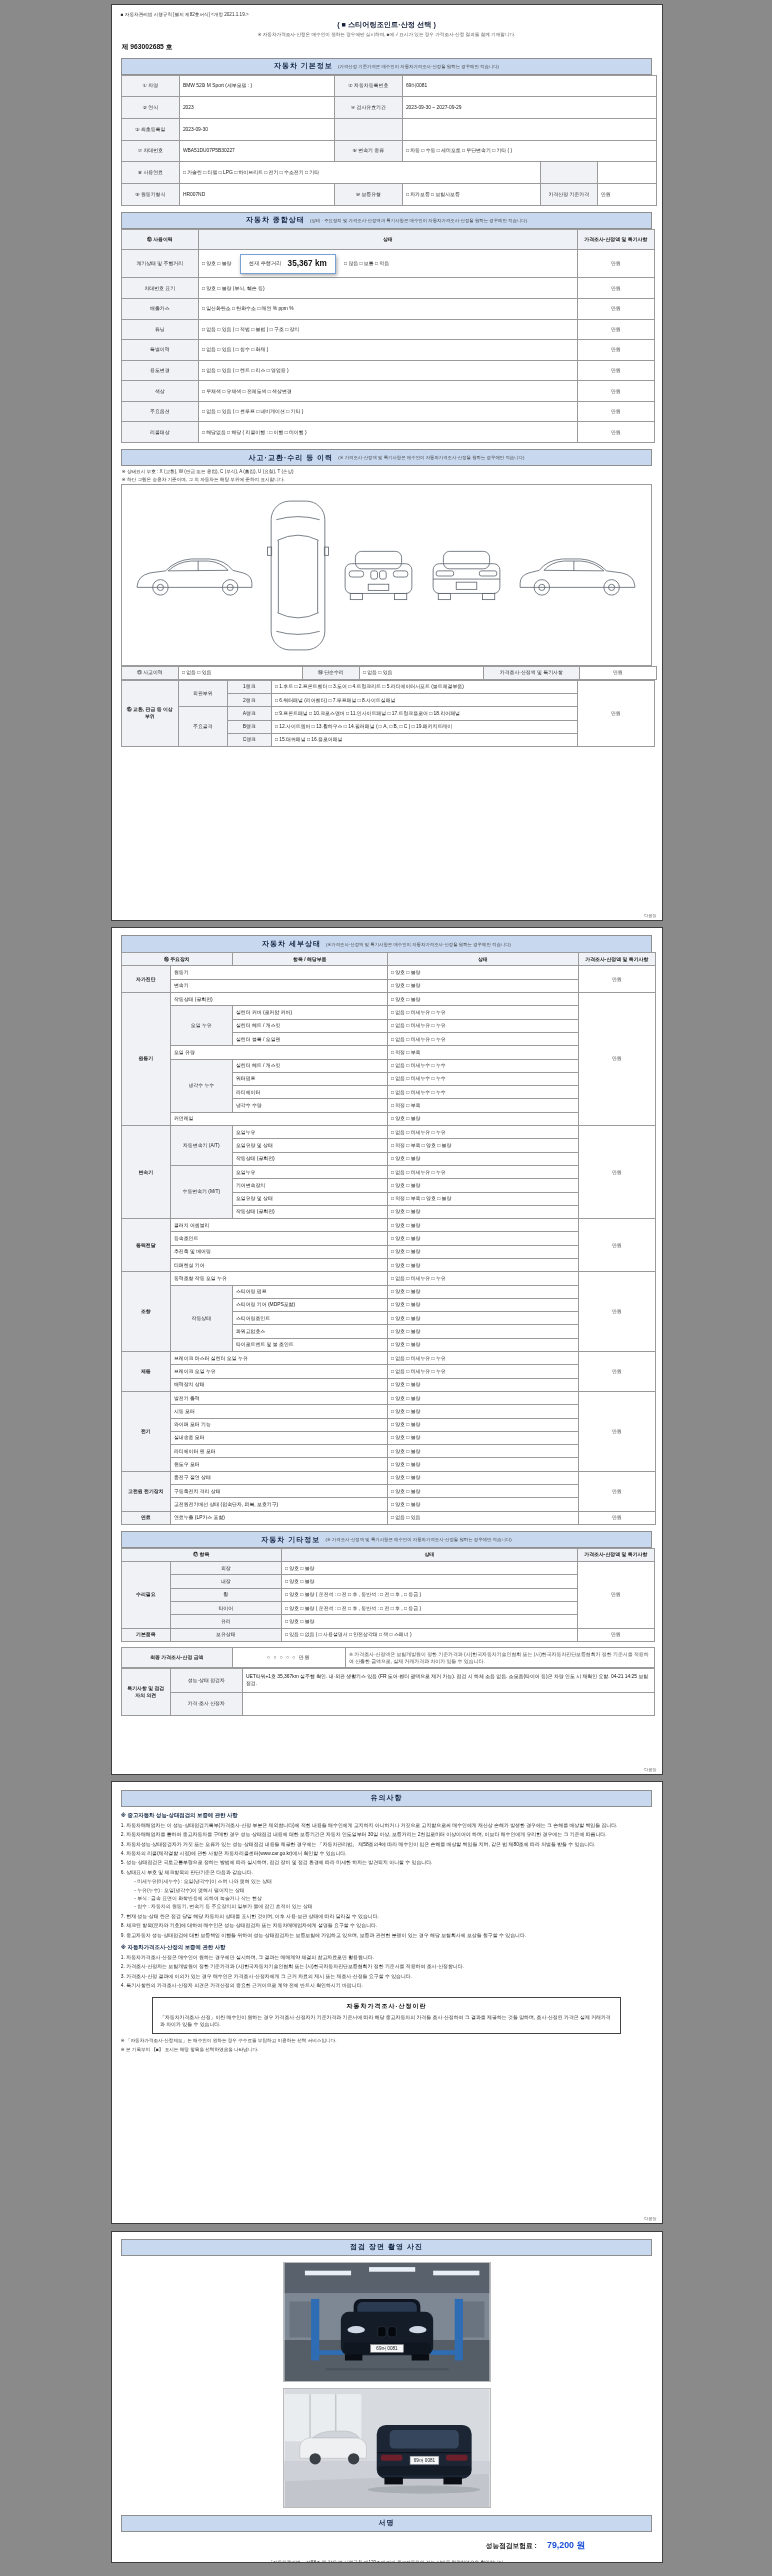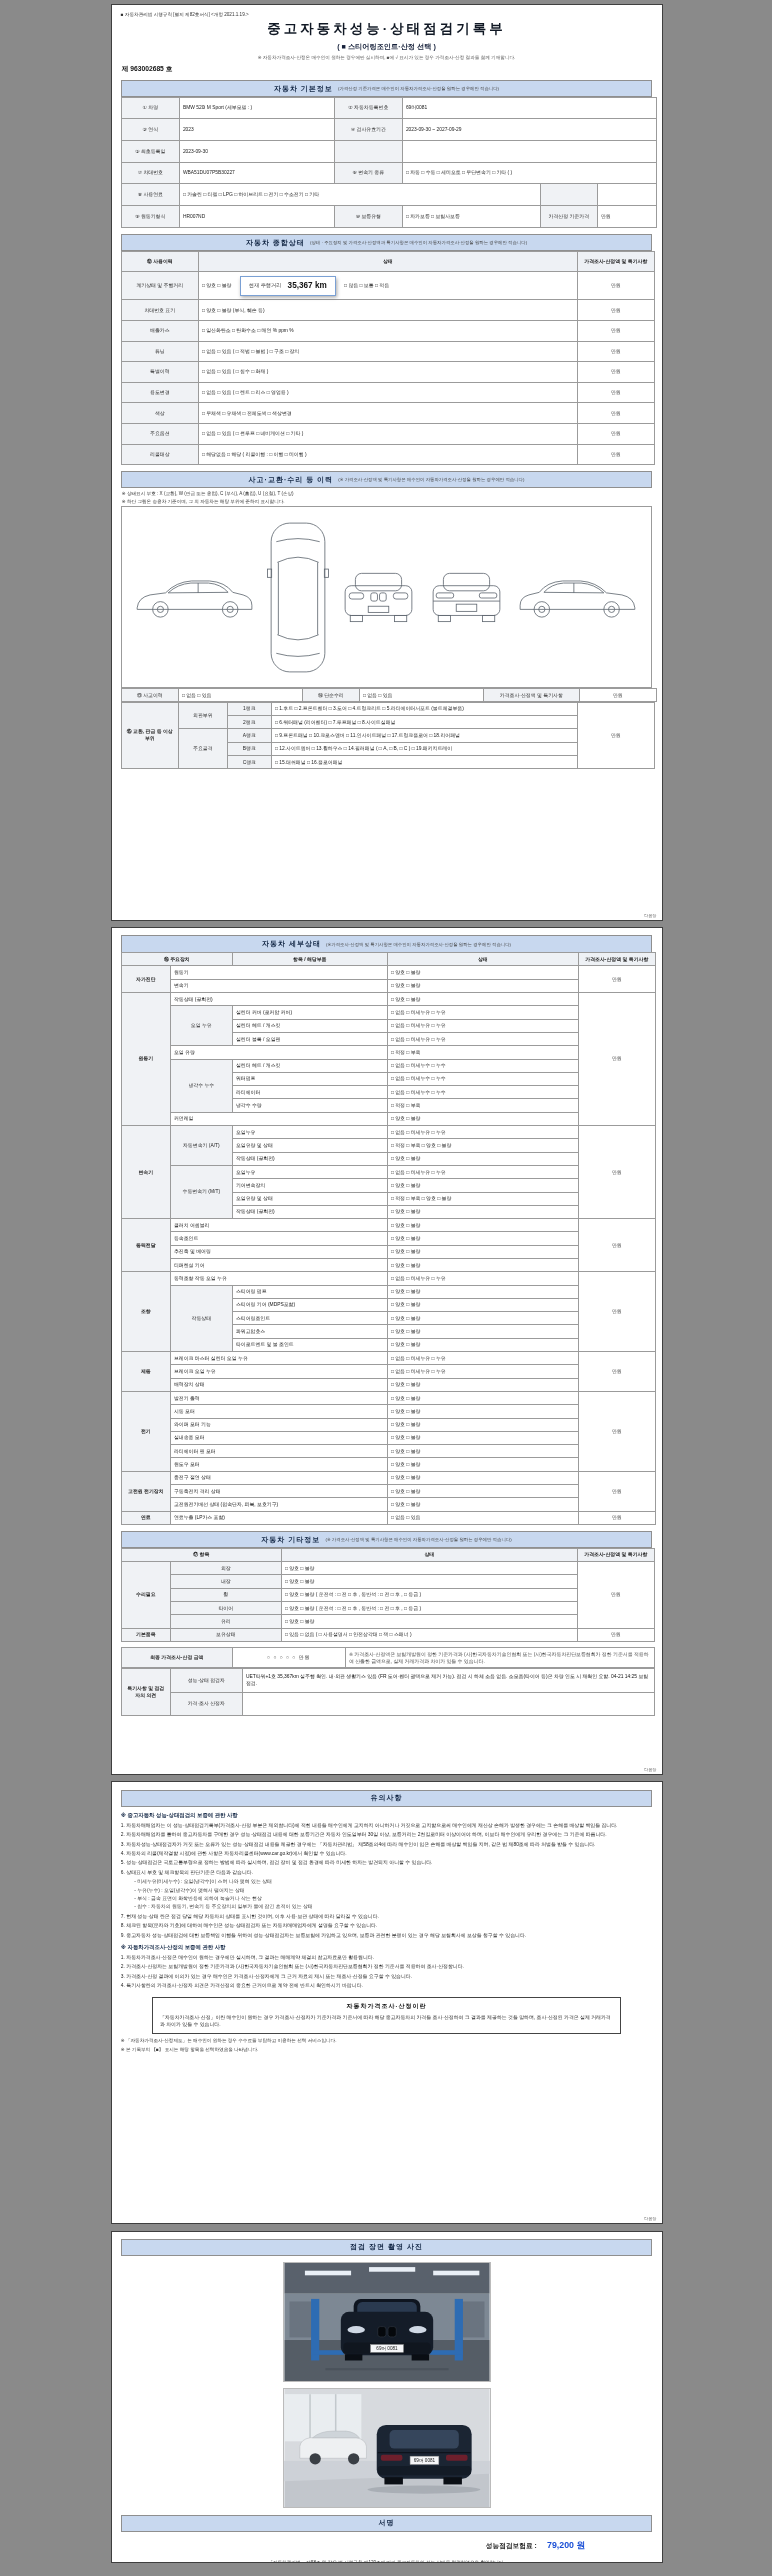--- a/index.html
+++ b/index.html
@@ -89,21 +89,20 @@
   .fee-label{font-size:6.7px;font-weight:bold;color:#222;}
   .fee-value{font-size:8.8px;font-weight:bold;color:#1a4fd6;margin-left:8px;}
   .sign-lines{margin-top:7.2px;text-align:center;}
   .sign-line{font-size:4.6px;color:#333;line-height:1.7;}
 </style>
 </head>
 <body>
 
 <div class="page p1">
   <div class="form-ref">■ 자동차관리법 시행규칙 [별지 제82호서식] &lt;개정 2021.1.19.&gt;</div>
-  <div class="title">중고자동차성능·상태점검기록부</div>
   <div class="subtitle">( ■ 스티어링조인트·산정 선택 )</div>
   <div class="subnote">※ 자동차가격조사·산정은 매수인이 원하는 경우에만 실시하며, ■에 √ 표시가 있는 경우 가격조사·산정 결과를 함께 기재합니다.</div>
   <div class="docno">제 963002685 호</div>
 
   <div class="band">
     <span class="band-title">자동차 기본정보</span>
     <span class="band-note">(가격산정 기준가격은 매수인이 자동차가격조사·산정을 원하는 경우에만 적습니다)</span>
   </div>
   <table class="frm basic" id="basicTable">
     <colgroup>

